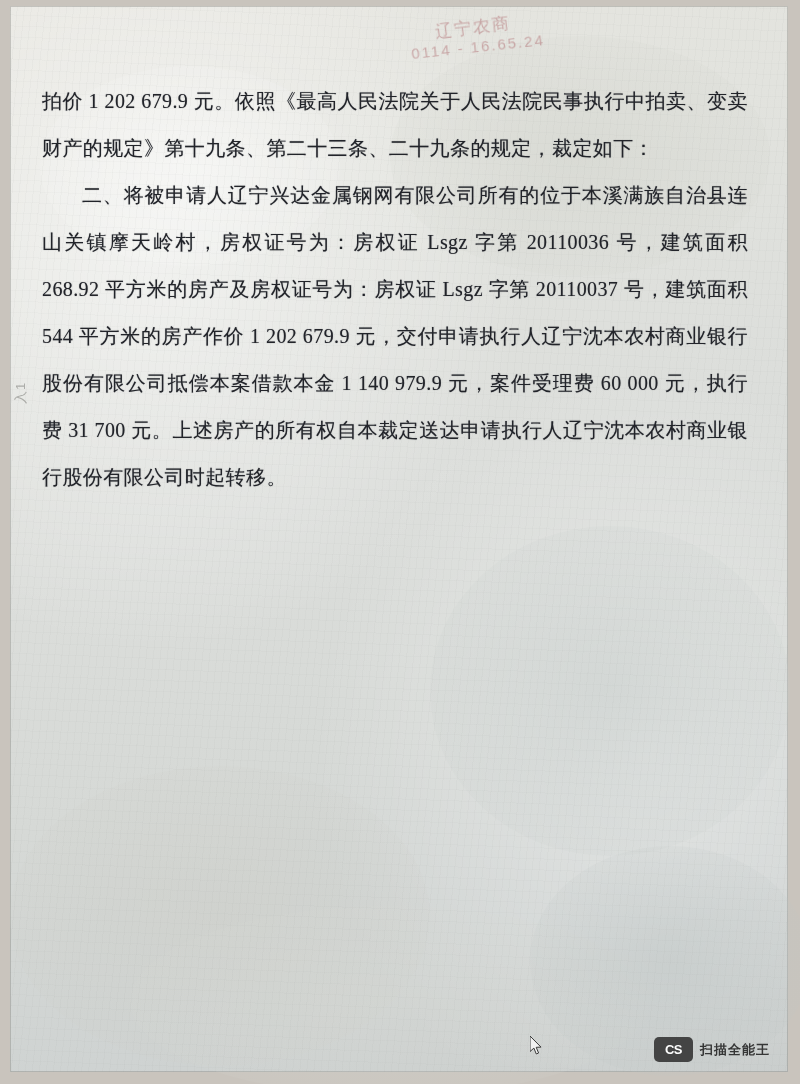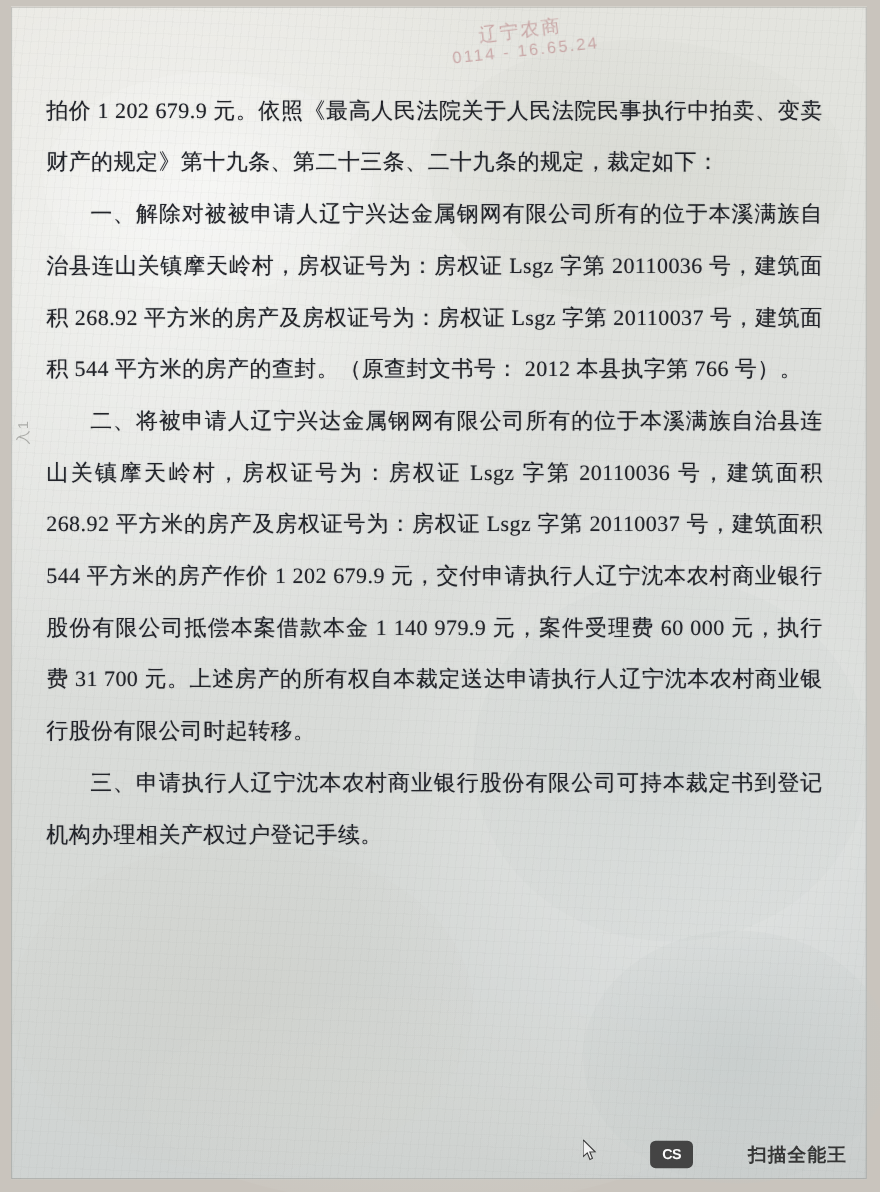--- a/index.html
+++ b/index.html
@@ -167,25 +167,24 @@
     font-family: "Liberation Sans", sans-serif;
     font-size: 13px;
     font-weight: bold;
     letter-spacing: -0.5px;
     display: flex;
     align-items: center;
     justify-content: center;
   }
   #watermark .cs-text {
     font-family: "DejaVu Sans", "Liberation Sans", sans-serif;
-    font-size: 17px;
+    font-size: 13px;
     color: #2e2e2e;
     letter-spacing: 1px;
     font-weight: 600;
-    margin-left: 43px;
   }
 </style>
 </head>
 <body>
 
 <div id="page">
 
   <div id="paper">
 
     <div class="mottle m1"></div>
@@ -199,23 +198,21 @@
 
     <div id="stamp">
       <div class="sline s1">辽宁农商</div>
       <div class="sline s2">0114 - 16.65.24</div>
     </div>
 
     <div id="edge-mark">入1</div>
 
     <div id="doc-text">
       <p>拍价 1 202 679.9 元。依照《最高人民法院关于人民法院民事执行中拍卖、变卖财产的规定》第十九条、第二十三条、二十九条的规定，裁定如下：</p>
-      <p class="indent">一、解除对被被申请人辽宁兴达金属钢网有限公司所有的位于本溪满族自治县连山关镇摩天岭村，房权证号为：房权证 Lsgz 字第 20110036 号，建筑面积 268.92 平方米的房产及房权证号为：房权证 Lsgz 字第 20110037 号，建筑面积 544 平方米的房产的查封。（原查封文书号： 2012 本县执字第 766 号）。</p>
       <p class="indent">二、将被申请人辽宁兴达金属钢网有限公司所有的位于本溪满族自治县连山关镇摩天岭村，房权证号为：房权证 Lsgz 字第 20110036 号，建筑面积 268.92 平方米的房产及房权证号为：房权证 Lsgz 字第 20110037 号，建筑面积 544 平方米的房产作价 1 202 679.9 元，交付申请执行人辽宁沈本农村商业银行股份有限公司抵偿本案借款本金 1 140 979.9 元，案件受理费 60 000 元，执行费 31 700 元。上述房产的所有权自本裁定送达申请执行人辽宁沈本农村商业银行股份有限公司时起转移。</p>
-      <p class="indent">三、申请执行人辽宁沈本农村商业银行股份有限公司可持本裁定书到登记机构办理相关产权过户登记手续。</p>
     </div>
 
     <div id="watermark">
       <div class="cs-badge">CS</div>
       <div class="cs-text">扫描全能王</div>
     </div>
 
   </div>
 
   <div id="cursor">

